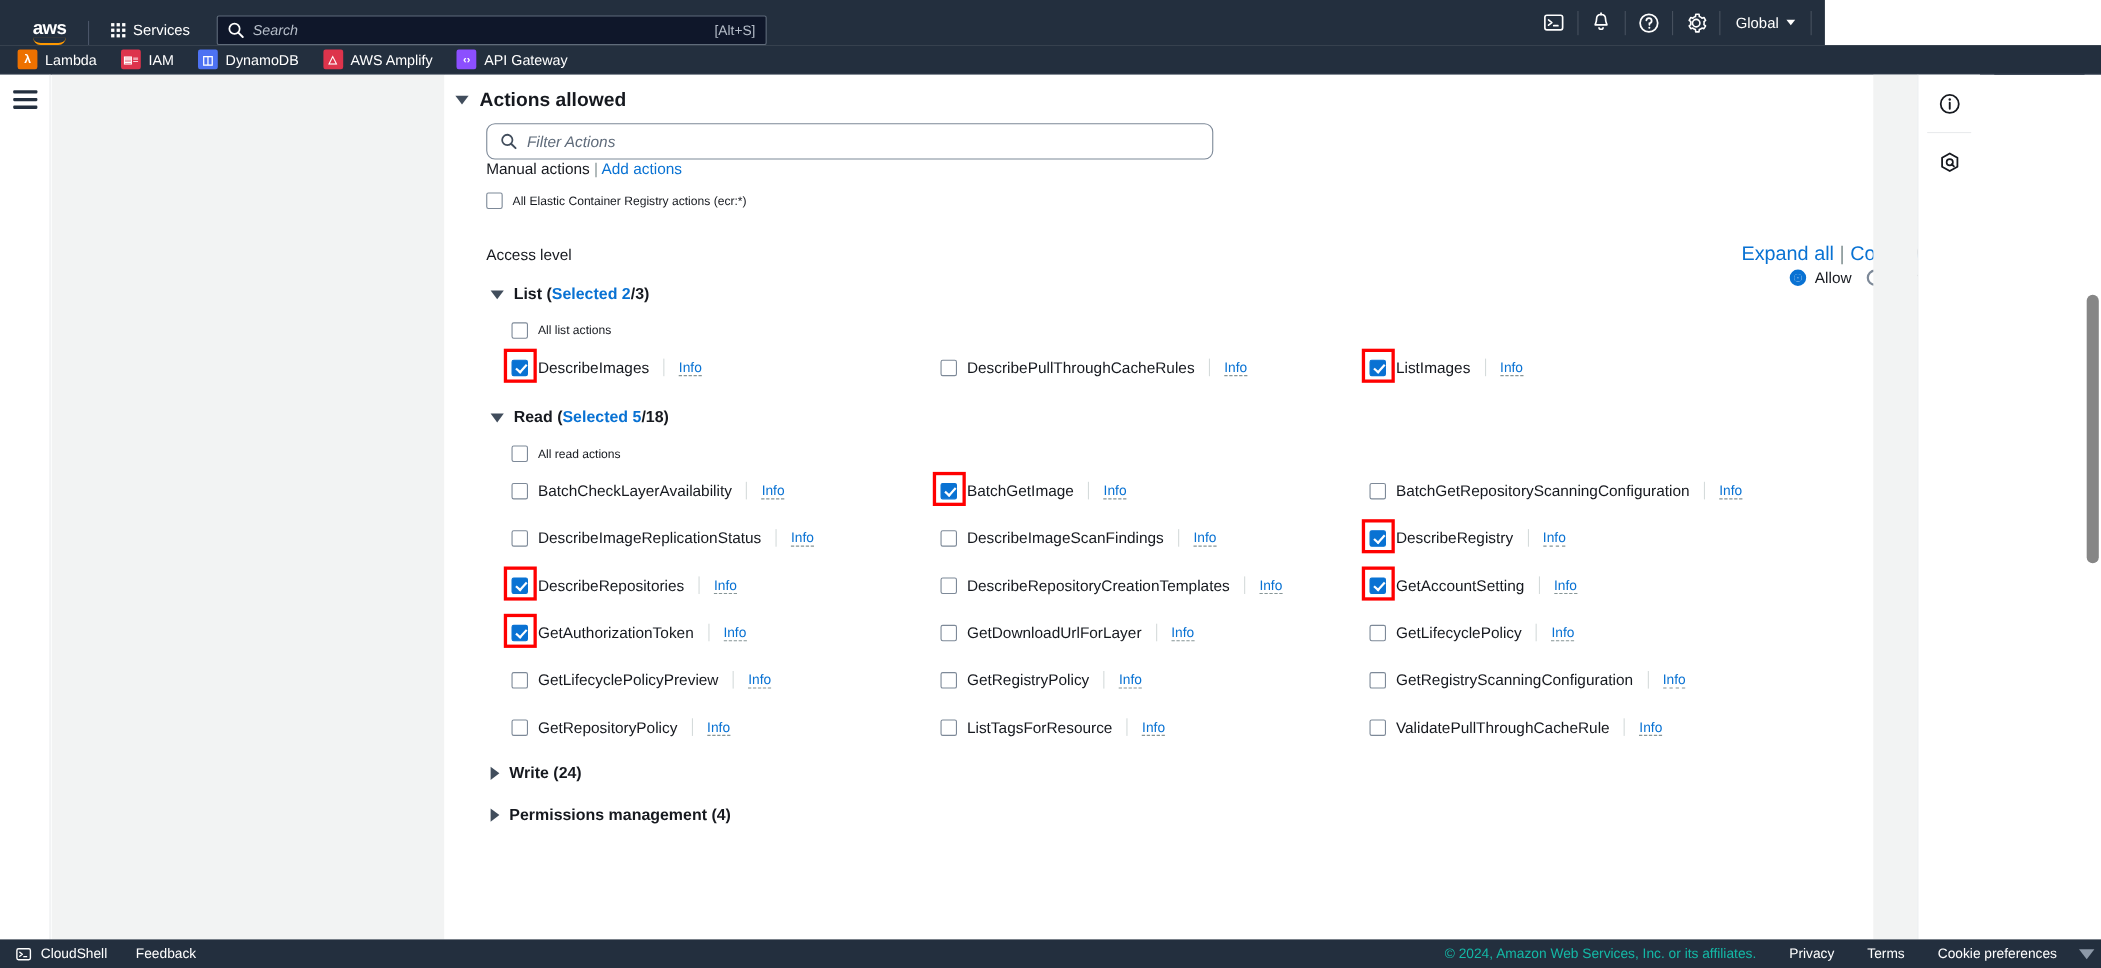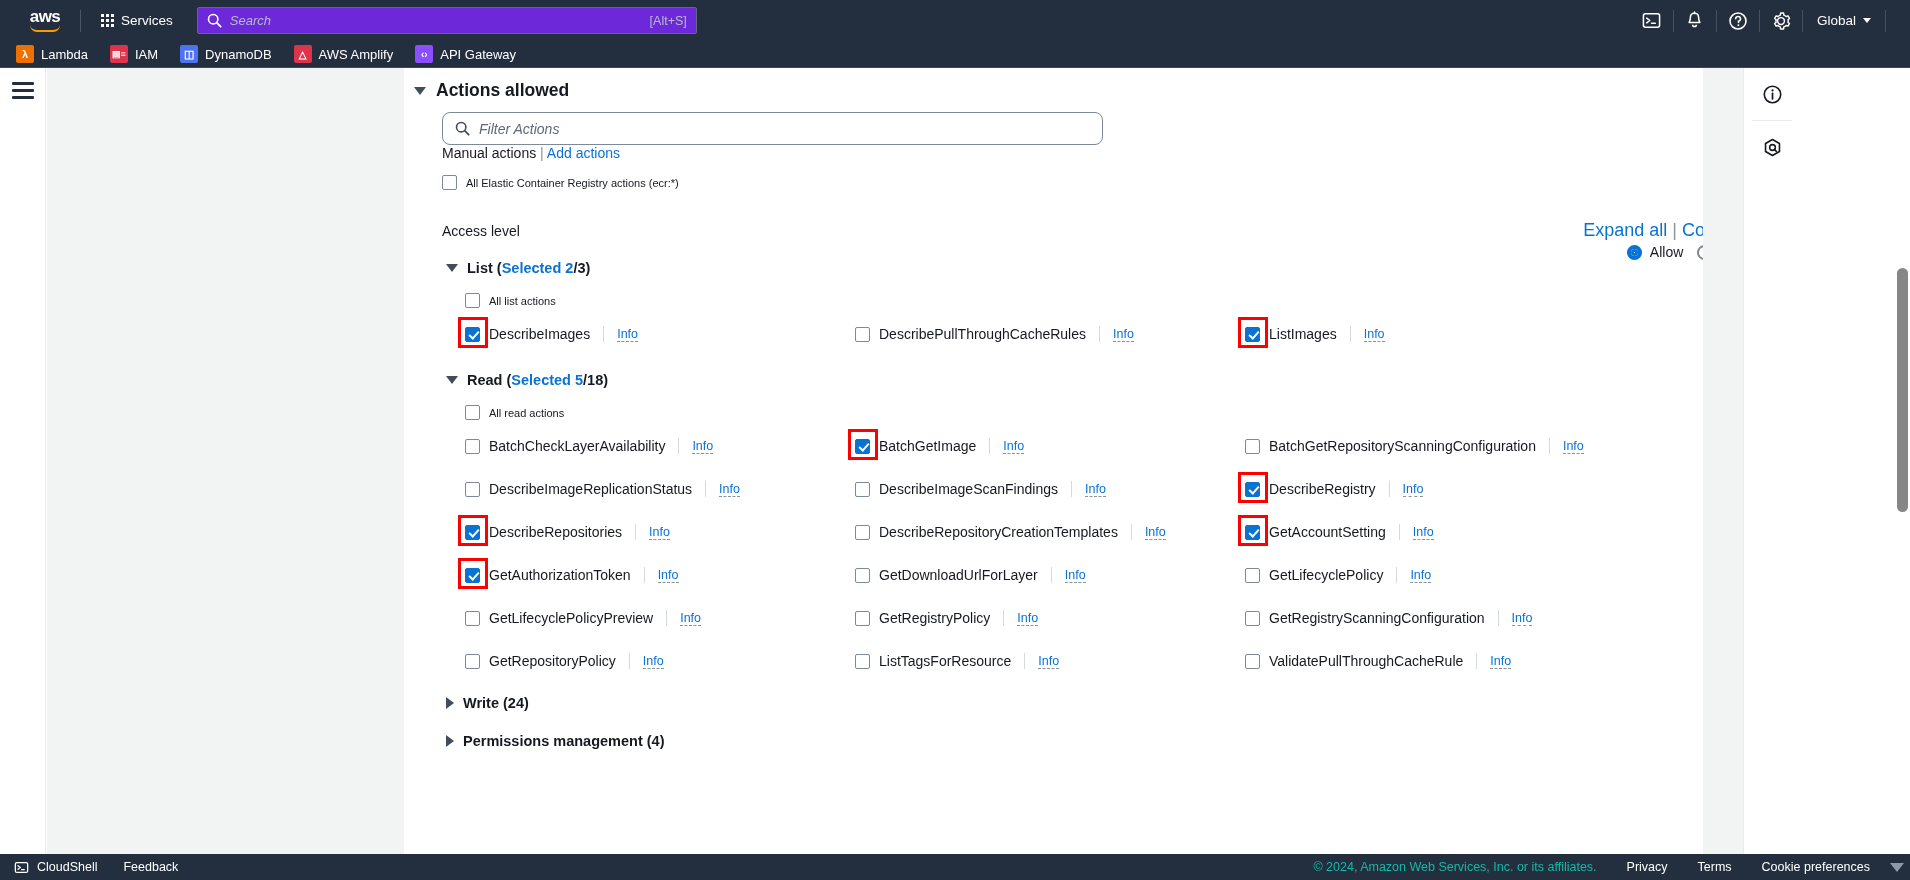--- a/index.html
+++ b/index.html
@@ -6,22 +6,22 @@
   html, body {
     width: 1910px; height: 880px;
     font-family: "Liberation Sans", sans-serif;
     background: #ffffff;
     overflow: hidden;
   }
   body { position: relative; }
 
   
   .topnav {
-    position: absolute; top: 0; left: 0; width: 1910px; height: 41px;
-    background: #232f3e; display: flex; align-items: center;
+    position: absolute; top: 0; left: 0; width: 1659px; height: 41px;
+    background: #232f3e; display: flex; align-items: flex-end;
   }
   .aws-logo {
     width: 62px; margin-left: 14px; display: flex; flex-direction: column;
     align-items: center; justify-content: center; cursor: pointer;
   }
   .aws-logo-text {
     color: #ffffff; font-size: 17px; font-weight: 700; line-height: 15px;
     letter-spacing: -0.5px; font-family: "Liberation Sans", sans-serif;
   }
   .aws-smile {
@@ -31,31 +31,31 @@
   }
   .nav-div { width: 1px; height: 22px; background: #4a5568; margin: 0 4px; }
   .services-btn {
     display: flex; align-items: center; gap: 7px; padding: 6px 10px;
     color: #ffffff; font-size: 13.5px; cursor: pointer; margin-left: 6px;
   }
   .grid-icon { display: grid; grid-template-columns: repeat(3, 3px);
     grid-template-rows: repeat(3, 3px); gap: 2px; }
   .grid-icon i { background: #ffffff; width: 3px; height: 3px; display: block; }
   .searchbar {
-    margin-left: 14px; width: 500px; height: 27px; background: #6d28d9;
+    margin-left: 14px; width: 500px; height: 27px; background: #0f172a;
     border: 1px solid #5f6b7a; border-radius: 2px;
     display: flex; align-items: center; padding: 0 9px; gap: 8px;
   }
   .searchbar svg { flex: none; }
   .searchbar .ph {
     flex: 1; color: #b6bec9; font-size: 13px; font-style: italic;
   }
   .searchbar .kbd { color: #b6bec9; font-size: 12.5px; }
   .nav-right { margin-left: auto; display: flex; align-items: center;
-    height: 41px; padding-right: 24px; }
+    height: 41px; padding-right: 12px; }
   .nav-icon {
     width: 42px; height: 41px; display: flex; align-items: center;
     justify-content: center; cursor: pointer;
   }
   .nav-sep { width: 1px; height: 22px; background: #46505e; }
   .region-btn {
     display: flex; align-items: center; gap: 7px; padding: 0 14px;
     height: 41px; color: #ffffff; font-size: 13.5px; cursor: pointer;
   }
   .caret-down {

